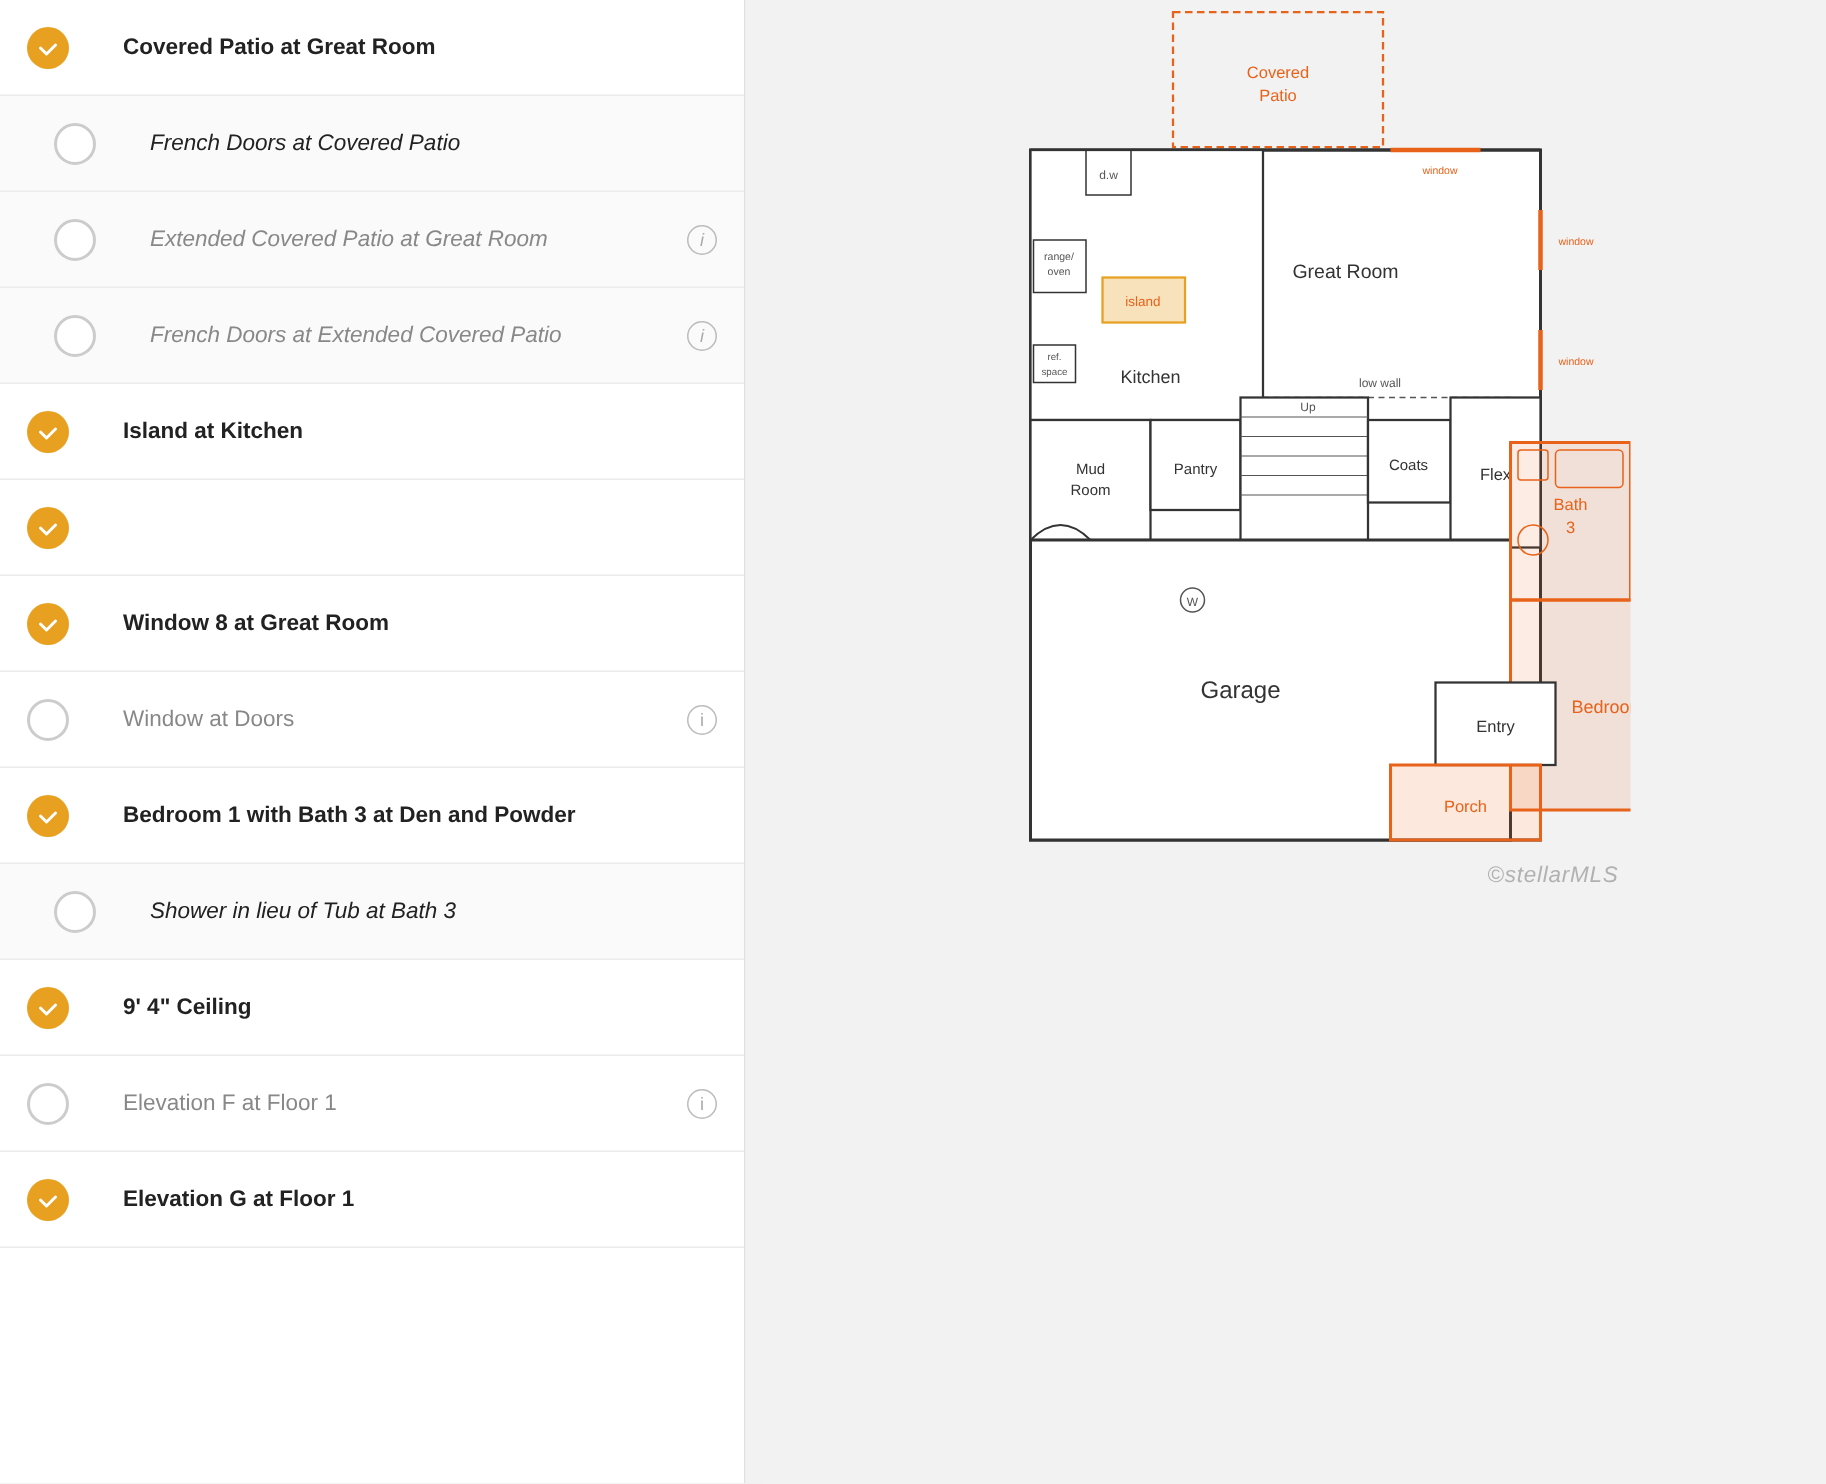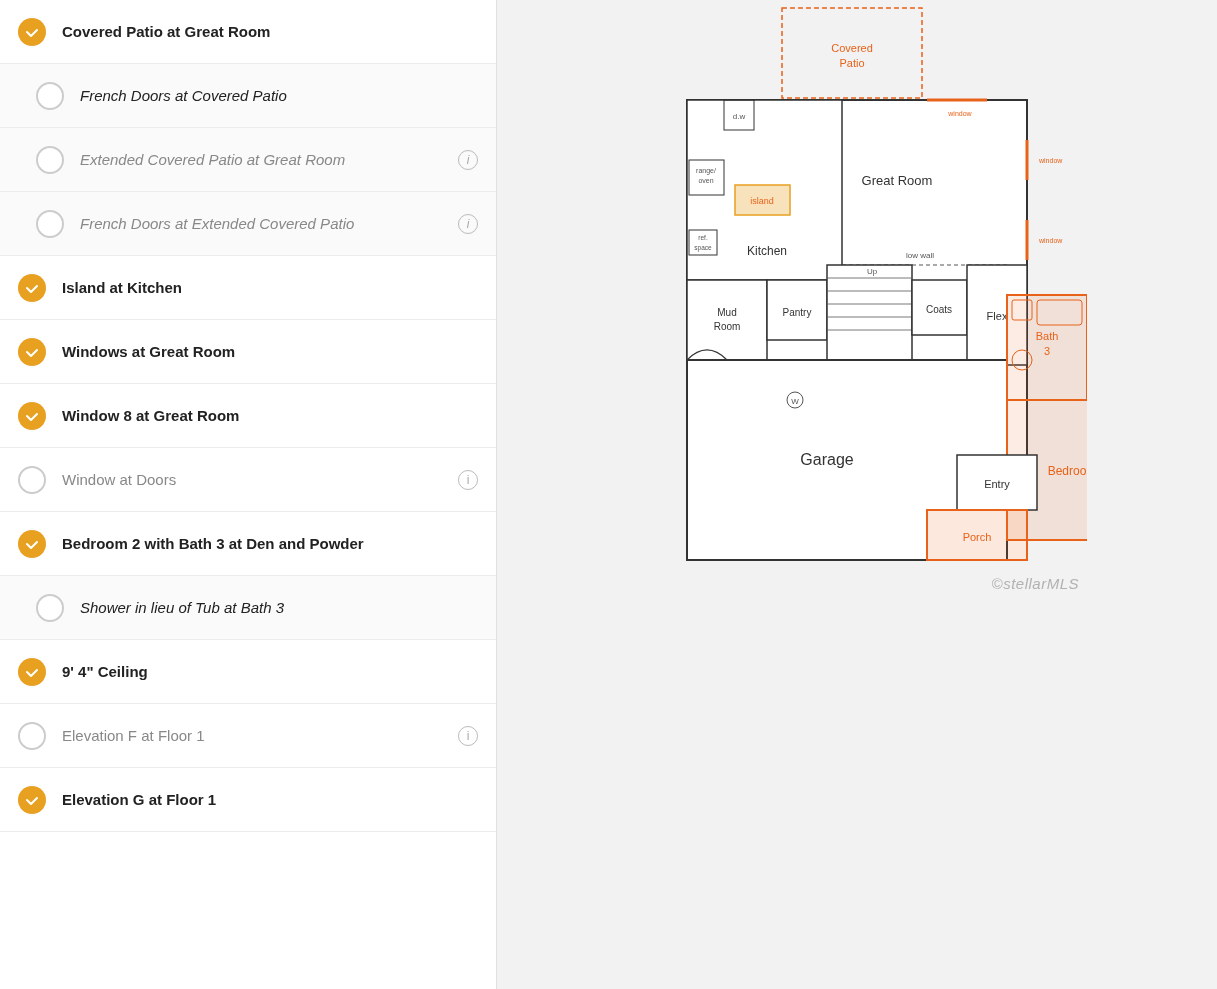--- a/index.html
+++ b/index.html
@@ -51,20 +51,21 @@
       line-height: 1;
       padding: 2px 4px;
     }
 
     .choice-item {
       display: flex;
       align-items: center;
       padding: 14px 18px;
       border-bottom: 1px solid #ececec;
       min-height: 64px;
+      gap: 20px;
     }
 
     .choice-item.checked {
       background: #fff;
     }
 
     .choice-item.sub-item {
       padding-left: 36px;
       background: #fafafa;
       font-style: italic;
@@ -198,42 +199,41 @@
     </svg>
         </div>
         <span class="choice-label bold">Island at Kitchen</span>
       </div>
       <div class="choice-item checked">
         <div class="circle-check">
           <svg viewBox="0 0 14 14" fill="none" xmlns="http://www.w3.org/2000/svg">
       <path d="M2 7l4 4 6-6" stroke="white" stroke-width="2" stroke-linecap="round" stroke-linejoin="round"></path>
     </svg>
         </div>
-        <span class="choice-label bold">Windows at Great Room</span>
       </div>
       <div class="choice-item checked">
         <div class="circle-check">
           <svg viewBox="0 0 14 14" fill="none" xmlns="http://www.w3.org/2000/svg">
       <path d="M2 7l4 4 6-6" stroke="white" stroke-width="2" stroke-linecap="round" stroke-linejoin="round"></path>
     </svg>
         </div>
         <span class="choice-label bold">Window 8 at Great Room</span>
       </div>
       <div class="choice-item">
         <div class="circle-empty"></div>
         <span class="choice-label muted">Window at Doors</span>
         <div class="info-icon">i</div>
       </div>
       <div class="choice-item checked">
         <div class="circle-check">
           <svg viewBox="0 0 14 14" fill="none" xmlns="http://www.w3.org/2000/svg">
       <path d="M2 7l4 4 6-6" stroke="white" stroke-width="2" stroke-linecap="round" stroke-linejoin="round"></path>
     </svg>
         </div>
-        <span class="choice-label bold">Bedroom 2 with Bath 3 at Den and Powder</span>
+        <span class="choice-label bold">Bedroom 1 with Bath 3 at Den and Powder</span>
       </div>
       <div class="choice-item sub-item">
         <div class="circle-empty"></div>
         <span class="choice-label">Shower in lieu of Tub at Bath 3</span>
       </div>
       <div class="choice-item checked">
         <div class="circle-check">
           <svg viewBox="0 0 14 14" fill="none" xmlns="http://www.w3.org/2000/svg">
       <path d="M2 7l4 4 6-6" stroke="white" stroke-width="2" stroke-linecap="round" stroke-linejoin="round"></path>
     </svg>

